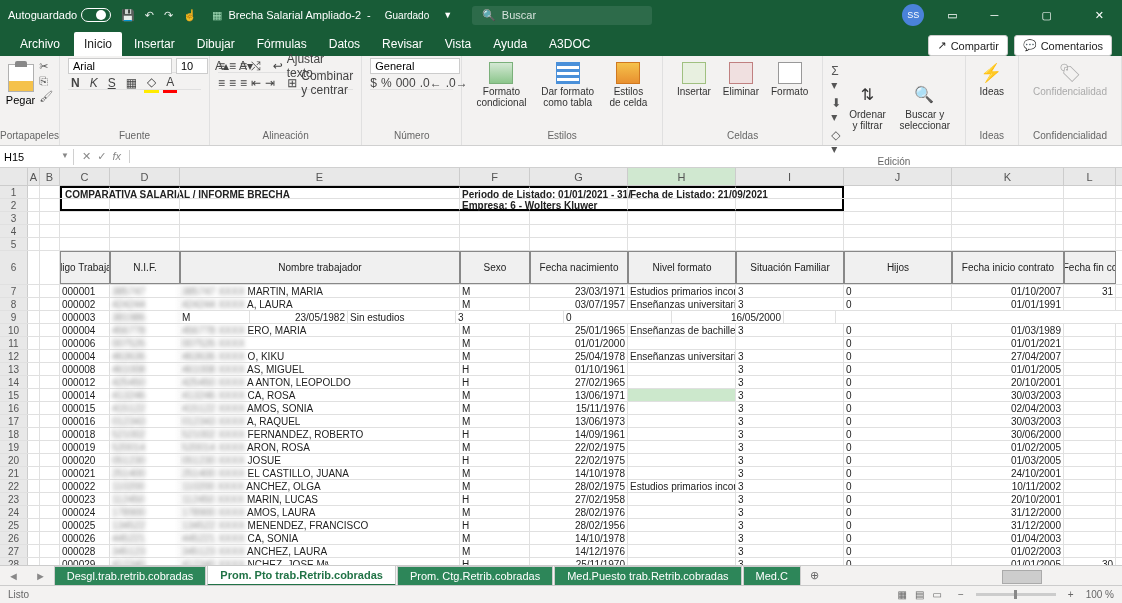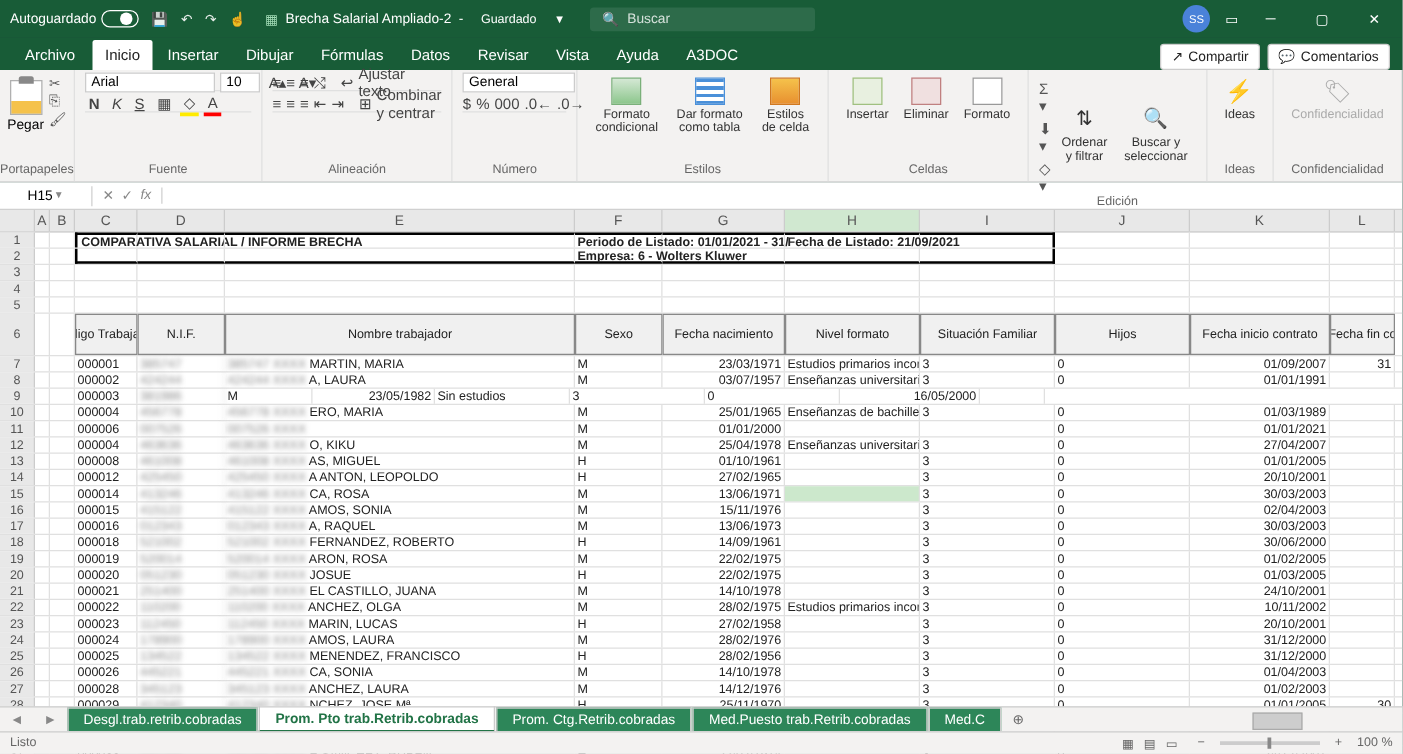--- a/index.html
+++ b/index.html
@@ -8,21 +8,21 @@
 
 .titlebar { background:#185c37; height:30px; display:flex; align-items:center; padding:0 8px; color:#fff; }
 .titlebar .autosave { display:flex; align-items:center; gap:4px; margin-right:10px; font-size:11px; }
 .toggle { width:30px; height:14px; border:1px solid #fff; border-radius:7px; position:relative; }
 .toggle::after { content:''; position:absolute; width:10px; height:10px; background:#fff; border-radius:50%; top:1px; left:14px; }
 .titlebar .qat { display:flex; gap:10px; align-items:center; margin-right:15px; }
 .titlebar .qat span { opacity:.9; cursor:pointer; }
 .titlebar .docname { display:flex; align-items:center; gap:6px; }
 .titlebar .saved { padding:2px 8px; font-size:10px; }
 .search { margin-left:20px; background:#2d6b4a; padding:3px 10px; border-radius:3px; display:flex; align-items:center; gap:6px; width:180px; }
-.titlebar .right { margin-left:auto; display:flex; align-items:center; gap:12px; }
+.titlebar .right { margin-left:auto; display:flex; align-items:center; gap:23px; }
 .usericon { width:22px; height:22px; background:#4a82d9; border-radius:50%; display:flex; align-items:center; justify-content:center; font-size:9px; }
 .winbtn { padding:4px 10px; cursor:pointer; }
 
 
 .tabs { background:#185c37; height:26px; display:flex; align-items:flex-end; padding:0 10px; color:#fff; gap:2px; }
 .tab { padding:5px 10px; cursor:pointer; font-size:12px; }
 .tab.file { padding-right:12px; }
 .tab.active { background:#fff; color:#222; border-radius:2px 2px 0 0; }
 .tabs .rightbtns { margin-left:auto; display:flex; gap:6px; }
 .share-btn { background:#fff; color:#222; border:1px solid #ccc; padding:3px 8px; border-radius:3px; font-size:11px; display:flex; align-items:center; gap:4px; }
@@ -62,21 +62,21 @@
 .icon.del { background:#f0e0e0; border:1px solid #c08080; }
 .icon.fmt { background:#fff; border:1px solid #999; }
 .icon.idea { color:#5b3fd9; font-size:18px; }
 .icon.conf { color:#aaa; font-size:18px; }
 .autosum { display:flex; flex-direction:column; gap:4px; font-size:12px; color:#555; padding-top:4px; }
 
 .confgroup .bigbtn { color:#aaa; }
 
 
 .formulabar { background:#fff; height:22px; border-bottom:1px solid #d0d0d0; display:flex; align-items:center; }
-.namebox { width:74px; border-right:1px solid #d0d0d0; padding:2px 22px; font-size:11px; display:flex; justify-content:space-between; }
+.namebox { width:74px; border-right:1px solid #d0d0d0; padding:2px 4px; font-size:11px; display:flex; justify-content:space-between; }
 .fxbtns { display:flex; gap:6px; padding:0 8px; border-right:1px solid #d0d0d0; color:#888; font-size:11px; }
 .fxinput { flex:1; padding:2px 6px; }
 
 
 .sheet { overflow:hidden; position:relative; background:#fff; }
 .colhdr { display:flex; height:18px; background:#e8e8e8; border-bottom:1px solid #ccc; }
 .colhdr .corner { width:28px; border-right:1px solid #ccc; background:#e8e8e8; }
 .colhdr .ch { border-right:1px solid #ccc; text-align:center; font-size:11px; color:#555; line-height:18px; }
 .colhdr .ch.sel { background:#d0e8d0; }
 .gridbody { display:flex; flex-direction:column; }
@@ -446,21 +446,21 @@
         <div class="cell cA"></div>
         <div class="cell cB"></div>
         <div class="cell cC">000001</div>
         <div class="cell cD blur">385747</div>
         <div class="cell cE"><span class="blur">385747   XXXX </span><span>MARTIN, MARIA</span></div>
         <div class="cell cF">M</div>
         <div class="cell cG ar">23/03/1971</div>
         <div class="cell cH">Estudios primarios incom</div>
         <div class="cell cI">3</div>
         <div class="cell cJ">0</div>
-        <div class="cell cK ar">01/09/2007</div>
+        <div class="cell cK ar">01/10/2007</div>
         <div class="cell cL ar">31</div>
       </div>
       <div class="row">
         <div class="rh">8</div>
         <div class="cell cA"></div>
         <div class="cell cB"></div>
         <div class="cell cC">000002</div>
         <div class="cell cD blur">424244</div>
         <div class="cell cE"><span class="blur">424244   XXXX </span><span>A, LAURA</span></div>
         <div class="cell cF">M</div>

